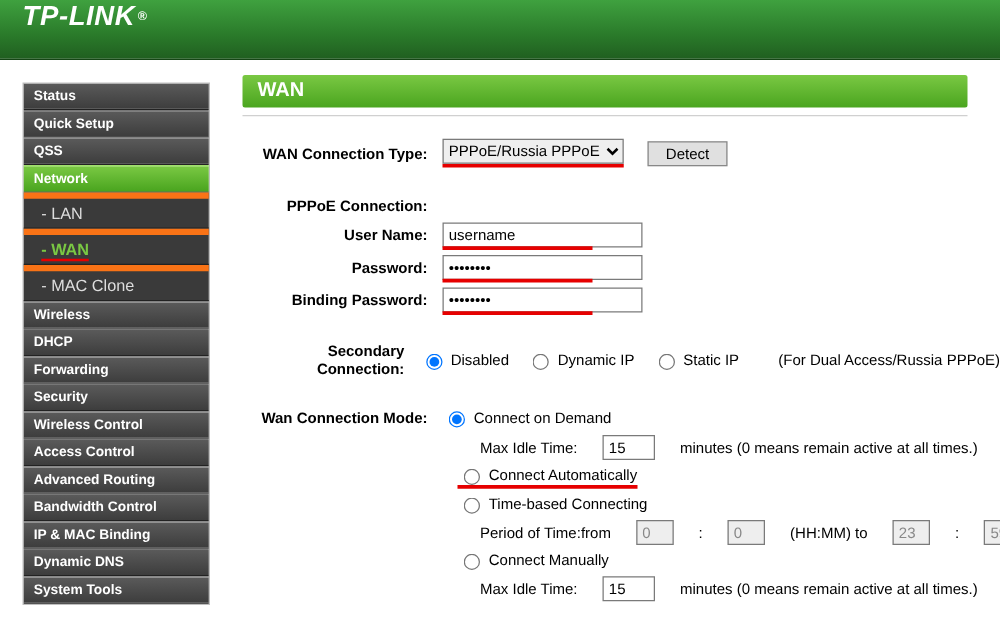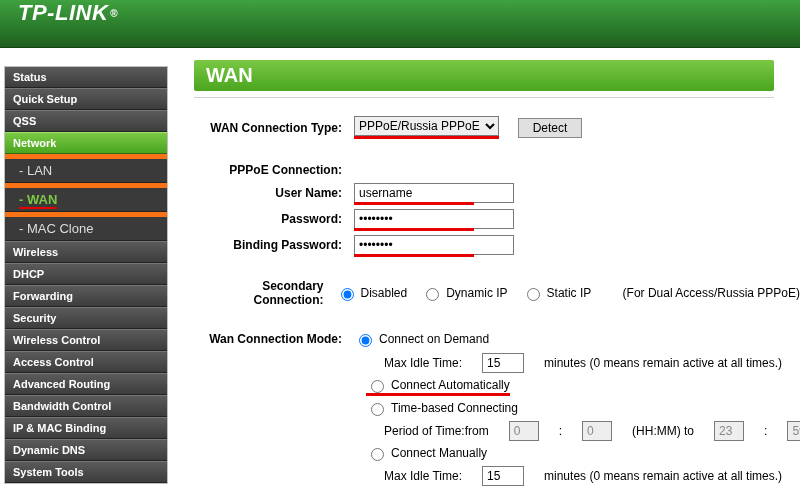--- a/index.html
+++ b/index.html
@@ -29,21 +29,21 @@
     display: flex;
     align-items: center;
   }
   .logo-reg { font-size: 10px; vertical-align: super; margin-left: 2px; font-style: normal; }
   .layout {
     display: flex;
     align-items: flex-start;
   }
   .sidebar {
     width: 170px;
-    padding: 18px 2px 0 4px;
+    padding: 18px 2px 0 18px;
   }
   .nav {
     border: 1px solid #bfbfbf;
   }
   .nav-item {
     background: linear-gradient(to bottom, #5a5a5a 0%, #3d3d3d 100%);
     color: #fff;
     font-weight: bold;
     font-size: 11px;
     padding: 4px 8px;
@@ -84,21 +84,21 @@
   }
   .main {
     flex: 1;
     padding: 12px 0 0 24px;
     overflow: hidden;
   }
   .page-title-wrap {
     background: linear-gradient(to bottom, #7ac843 0%, #4aa51f 100%);
     color: #fff;
     font-weight: bold;
-    font-size: 20px;
+    font-size: 16px;
     padding: 4px 12px;
     border-radius: 2px;
     display: inline-block;
     width: 580px;
     margin-bottom: 6px;
   }
   .divider {
     border: none;
     border-top: 1px solid #d0d0d0;
     margin: 0 0 18px 0;

